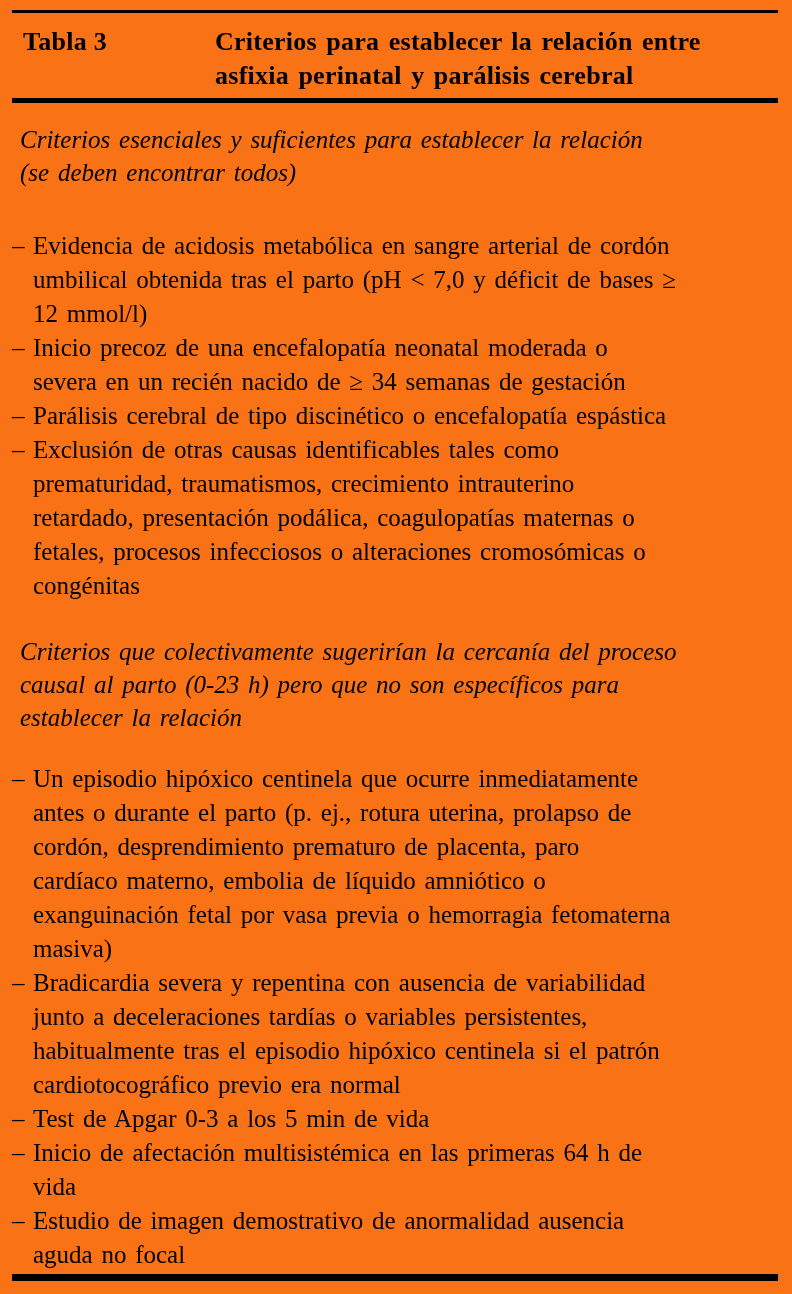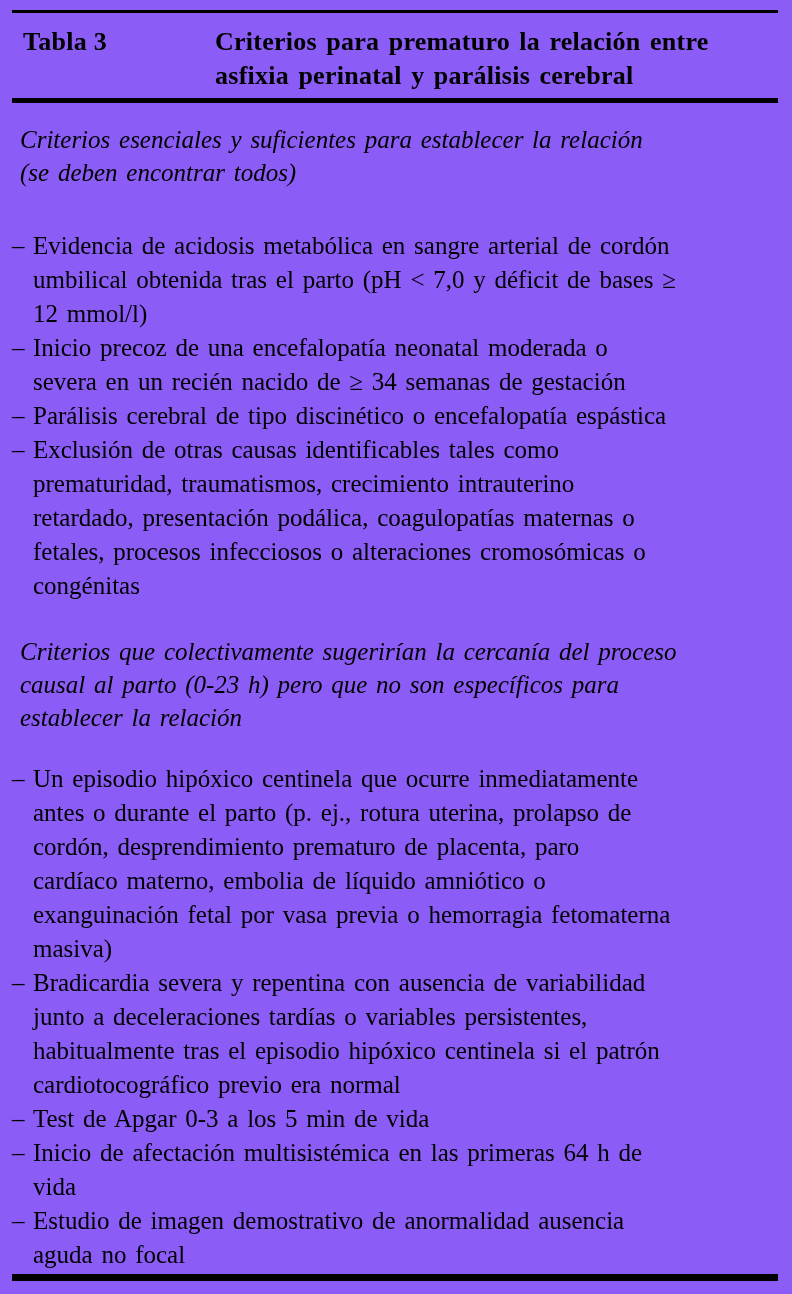--- a/index.html
+++ b/index.html
@@ -13,21 +13,21 @@
     font-family: "Liberation Serif", serif;
     color: #000000;
     -webkit-font-smoothing: antialiased;
   }
   .page {
     box-sizing: border-box;
     width: 792px;
     height: 1294px;
     padding: 0 14px 0 12px;
     overflow: hidden;
-    background: #8b5cf6;
+    background: #f97316;
   }
   .rule {
     background: #000000;
     width: 100%;
   }
   .rule-top    { height: 3px; margin-top: 10px; }
   .rule-header { height: 5px; margin-top: 5px; }
   .rule-bottom { height: 7px; margin-top: 2px; }
 
   .table-header {
@@ -91,21 +91,21 @@
 </style>
 </head>
 <body>
 
 <div class="page">
 
   <div class="rule rule-top"></div>
 
   <header class="table-header">
     <div class="table-label">Tabla 3</div>
-    <div class="table-title">Criterios para prematuro la relación entre
+    <div class="table-title">Criterios para establecer la relación entre
 asfixia perinatal y parálisis cerebral</div>
   </header>
 
   <div class="rule rule-header"></div>
 
   <section>
     <p class="section-heading sec1-heading">Criterios esenciales y suficientes para establecer la relación
 (se deben encontrar todos)</p>
 
     <div class="items sec1-items">

